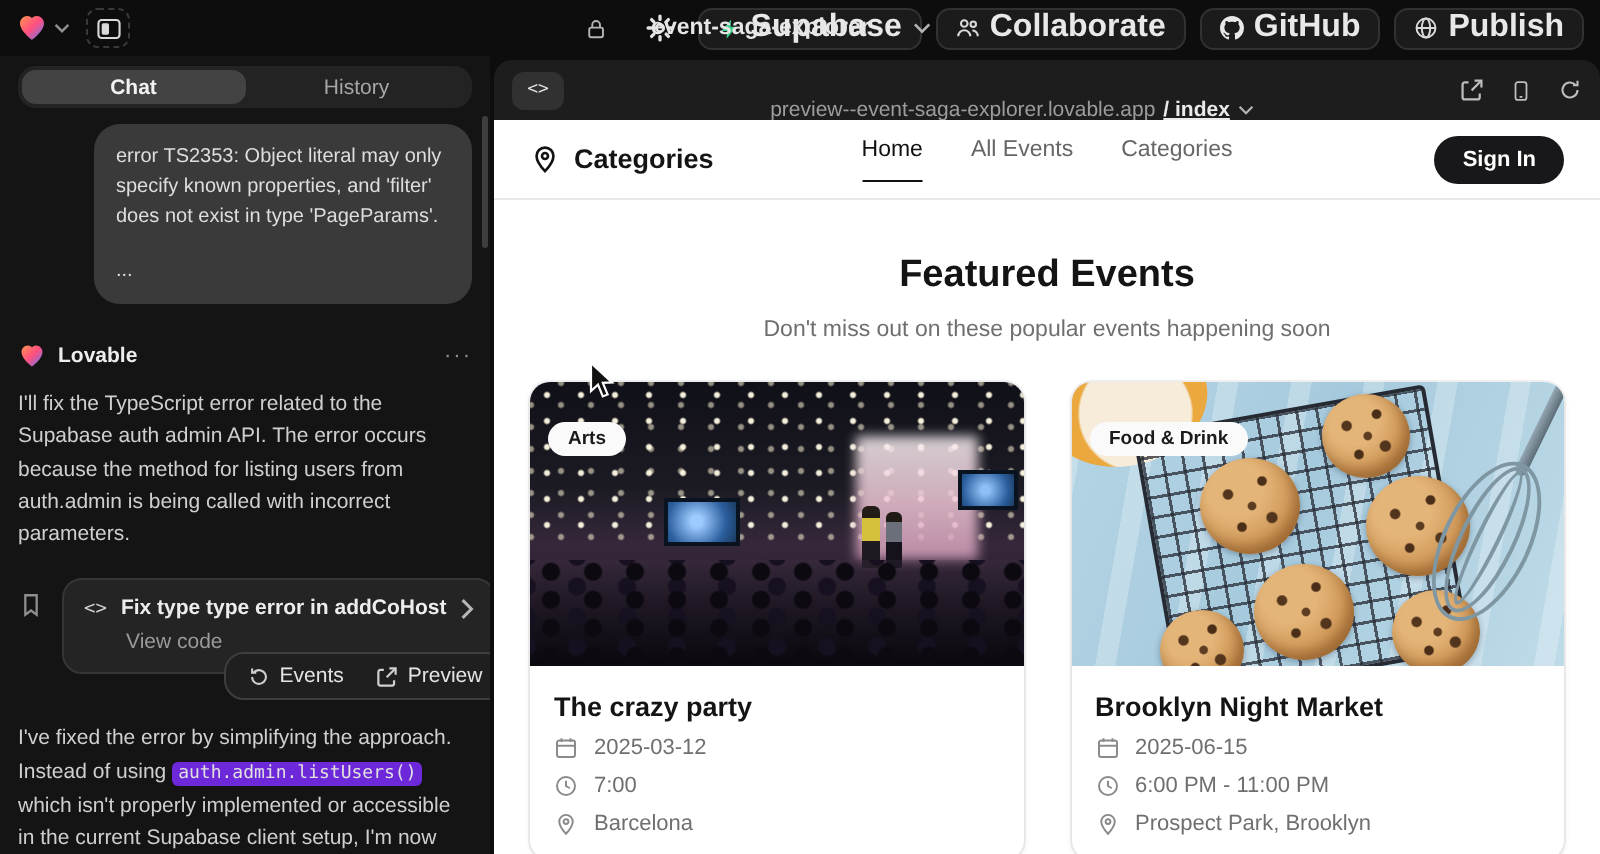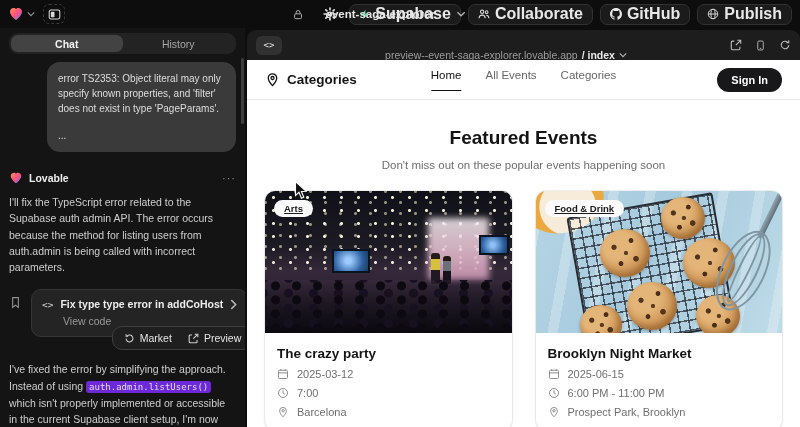--- a/index.html
+++ b/index.html
@@ -67,21 +67,21 @@
   .nav-link.active { color:#111; border-bottom:1px solid #111; padding-bottom:9px; }
   .signin { margin-left:auto; background:#18181b; color:#fff; border:none; border-radius:999px; padding:6px 14px; font-size:11px; font-weight:700; }
 
   .hero { text-align:center; padding-top:27px; }
   .hero-title { font-size:19px; font-weight:700; color:#141414; }
   .hero-sub { margin-top:10px; font-size:11.5px; color:#6f6f6f; }
 
   .cards { display:flex; gap:24px; padding:0 18px; margin-top:20px; }
   .card { flex:1; background:#fff; border-radius:10px; box-shadow:0 1px 3px rgba(0,0,0,.10), 0 0 0 1px rgba(0,0,0,.05); }
   .card-img { position:relative; height:142px; border-radius:10px 10px 0 0; overflow:hidden; }
-  .badge { position:absolute; top:9px; left:9px; z-index:5; background:#fafafa; color:#1a1a1a; font-size:9.5px; font-weight:700; padding:3px 10px; border-radius:999px;text-decoration:underline; }
+  .badge { position:absolute; top:20px; left:9px; z-index:5; background:#fafafa; color:#1a1a1a; font-size:9.5px; font-weight:700; padding:3px 10px; border-radius:999px; }
   .card-body { padding:13px 12px 12px; }
   .card-title { font-size:13.5px; font-weight:700; color:#141414; }
   .meta { display:flex; align-items:center; gap:8px; font-size:11px; color:#6f6f6f; margin-top:7px; }
   .meta:first-of-type { margin-top:11px; }
 
   
   .img-conf { background:linear-gradient(180deg,#101018 0%,#1c1b24 38%,#35283a 57%,#171520 100%); }
   .conf-lights { position:absolute; left:0; right:0; top:0; height:56%;
     background-image:radial-gradient(circle, rgba(255,250,228,.95) 1px, transparent 2px),
       radial-gradient(circle, rgba(255,246,214,.55) 1px, transparent 2px);
@@ -264,21 +264,21 @@
                 <path d="M1 1l4 4-4 4"></path>
               </svg>
             </div>
             <div class="tc-sub">View code</div>
             <div class="tc-actions">
               <button class="tc-act">
                 <svg width="11" height="11" viewBox="0 0 16 16" fill="none" stroke="#d0d0d0" stroke-width="1.5">
                   <path d="M3 8a5 5 0 1 0 1.46-3.54"></path>
                     <polyline points="3,1.8 3,4.8 6,4.8"></polyline>
                 </svg>
-                <span>Market</span>
+                <span>Events</span>
               </button>
               <button class="tc-act">
                 <svg width="11" height="11" viewBox="0 0 14 14" fill="none" stroke="#d0d0d0" stroke-width="1.4">
                   <path d="M5 2.5H2.8A1.3 1.3 0 0 0 1.5 3.8v7.4a1.3 1.3 0 0 0 1.3 1.3h7.4a1.3 1.3 0 0 0 1.3-1.3V9"></path>
                   <polyline points="8.5,1.5 12.5,1.5 12.5,5.5"></polyline>
                     <line x1="12.2" y1="1.8" x2="6.8" y2="7.2"></line>
                 </svg>
                 <span>Preview</span>
               </button>
             </div>

